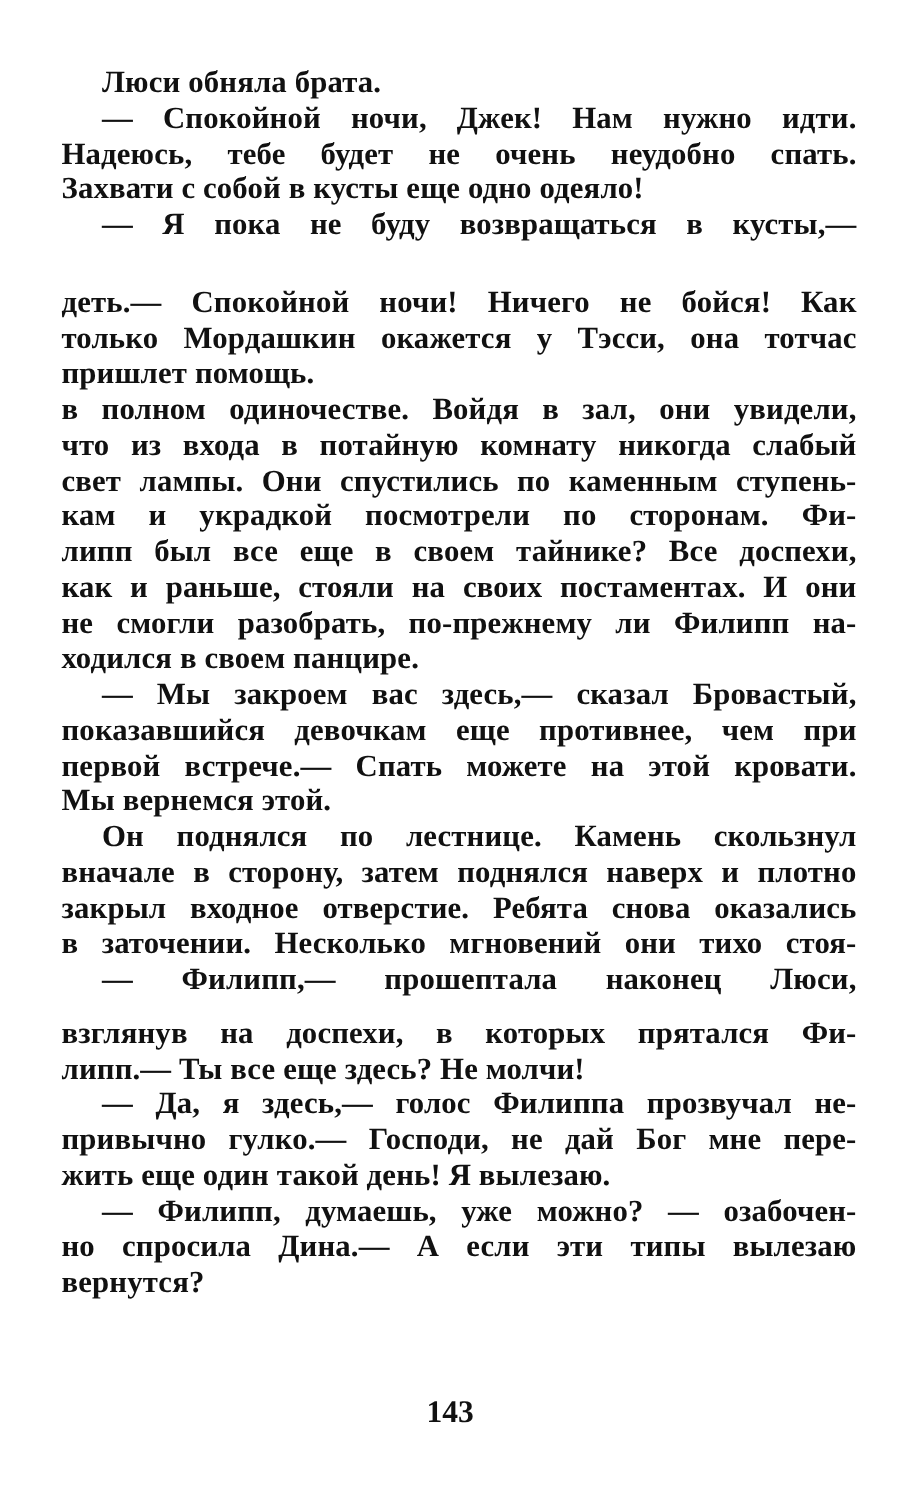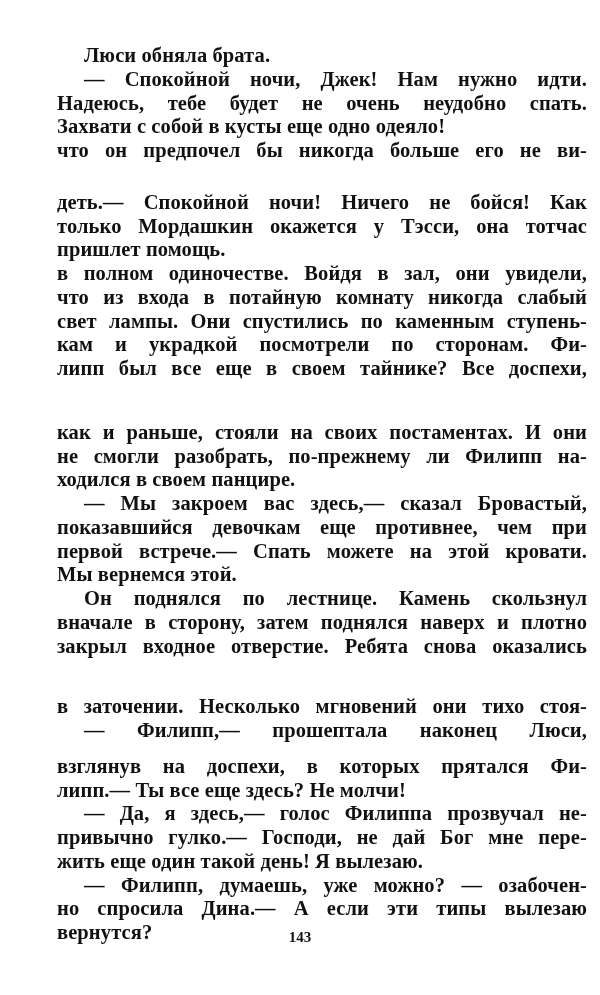--- a/index.html
+++ b/index.html
@@ -10,21 +10,21 @@
     body {
       width: 600px;
       height: 995px;
       position: relative;
       overflow: hidden;
       color: #111111;
       font-family: "Liberation Serif", "DejaVu Serif", serif;
     }
     .page {
       position: absolute;
-      left: 57px;
+      left: 41px;
       top: 44px;
       width: 530px;
     }
     .line {
       display: block;
       height: 23.75px;
       line-height: 23.75px;
       font-size: 20.5px;
       font-weight: bold;
       white-space: nowrap;
@@ -37,53 +37,53 @@
     }
     .line.last {
       text-align-last: left;
     }
     .page-number {
       position: absolute;
       left: 0;
       width: 600px;
       top: 929px;
       text-align: center;
-      font-size: 15px;
+      font-size: 21px;
       font-weight: bold;
       font-family: "Liberation Serif", "DejaVu Serif", serif;
     }
   </style>
 </head>
 <body>
 
 <div class="page" id="page-text">
     <span class="line indent last">Люси обняла брата.</span>
     <span class="line indent" style="word-spacing: 0px;">— Спокойной ночи, Джек! Нам нужно идти.</span>
     <span class="line" style="word-spacing: 0px;">Надеюсь, тебе будет не очень неудобно спать.</span>
     <span class="line last">Захвати с собой в кусты еще одно одеяло!</span>
-    <span class="line" style="word-spacing: 0px;">что он предпочел бы никогда больше его не ви-</span>
+    <span class="line indent" style="word-spacing: 0px;">— Я пока не буду возвращаться в кусты,—</span>
     <span class="line" style="word-spacing: 0px; margin-top: 28px;">деть.— Спокойной ночи! Ничего не бойся! Как</span>
     <span class="line" style="word-spacing: 0px;">только Мордашкин окажется у Тэсси, она тотчас</span>
     <span class="line last">пришлет помощь.</span>
     <span class="line" style="word-spacing: 0px;">в полном одиночестве. Войдя в зал, они увидели,</span>
     <span class="line" style="word-spacing: 0px;">что из входа в потайную комнату никогда слабый</span>
     <span class="line" style="word-spacing: 0px;">свет лампы. Они спустились по каменным ступень-</span>
     <span class="line" style="word-spacing: 0px;">кам и украдкой посмотрели по сторонам. Фи-</span>
     <span class="line" style="word-spacing: 0px;">липп был все еще в своем тайнике? Все доспехи,</span>
-    <span class="line" style="word-spacing: 0px; margin-top: 40px;">как и раньше, стояли на своих постаментах. И они</span>
+    <span class="line" style="word-spacing: 0px;">как и раньше, стояли на своих постаментах. И они</span>
     <span class="line" style="word-spacing: 0px;">не смогли разобрать, по-прежнему ли Филипп на-</span>
     <span class="line last">ходился в своем панцире.</span>
     <span class="line indent" style="word-spacing: 0px;">— Мы закроем вас здесь,— сказал Бровастый,</span>
     <span class="line" style="word-spacing: 0px;">показавшийся девочкам еще противнее, чем при</span>
     <span class="line" style="word-spacing: 0px;">первой встрече.— Спать можете на этой кровати.</span>
     <span class="line last">Мы вернемся этой.</span>
     <span class="line indent" style="word-spacing: 0px;">Он поднялся по лестнице. Камень скользнул</span>
     <span class="line" style="word-spacing: 0px;">вначале в сторону, затем поднялся наверх и плотно</span>
     <span class="line" style="word-spacing: 0px;">закрыл входное отверстие. Ребята снова оказались</span>
-    <span class="line" style="word-spacing: 0px; margin-top: 37px;">в заточении. Несколько мгновений они тихо стоя-</span>
+    <span class="line" style="word-spacing: 0px;">в заточении. Несколько мгновений они тихо стоя-</span>
     <span class="line indent" style="word-spacing: 0px;">— Филипп,— прошептала наконец Люси,</span>
     <span class="line" style="word-spacing: 0px; margin-top: 12px;">взглянув на доспехи, в которых прятался Фи-</span>
     <span class="line last">липп.— Ты все еще здесь? Не молчи!</span>
     <span class="line indent" style="word-spacing: 0px;">— Да, я здесь,— голос Филиппа прозвучал не-</span>
     <span class="line" style="word-spacing: 0px;">привычно гулко.— Господи, не дай Бог мне пере-</span>
     <span class="line last">жить еще один такой день! Я вылезаю.</span>
     <span class="line indent" style="word-spacing: 0px;">— Филипп, думаешь, уже можно? — озабочен-</span>
     <span class="line" style="word-spacing: 0px;">но спросила Дина.— А если эти типы вылезаю</span>
     <span class="line last">вернутся?</span>
   </div>

